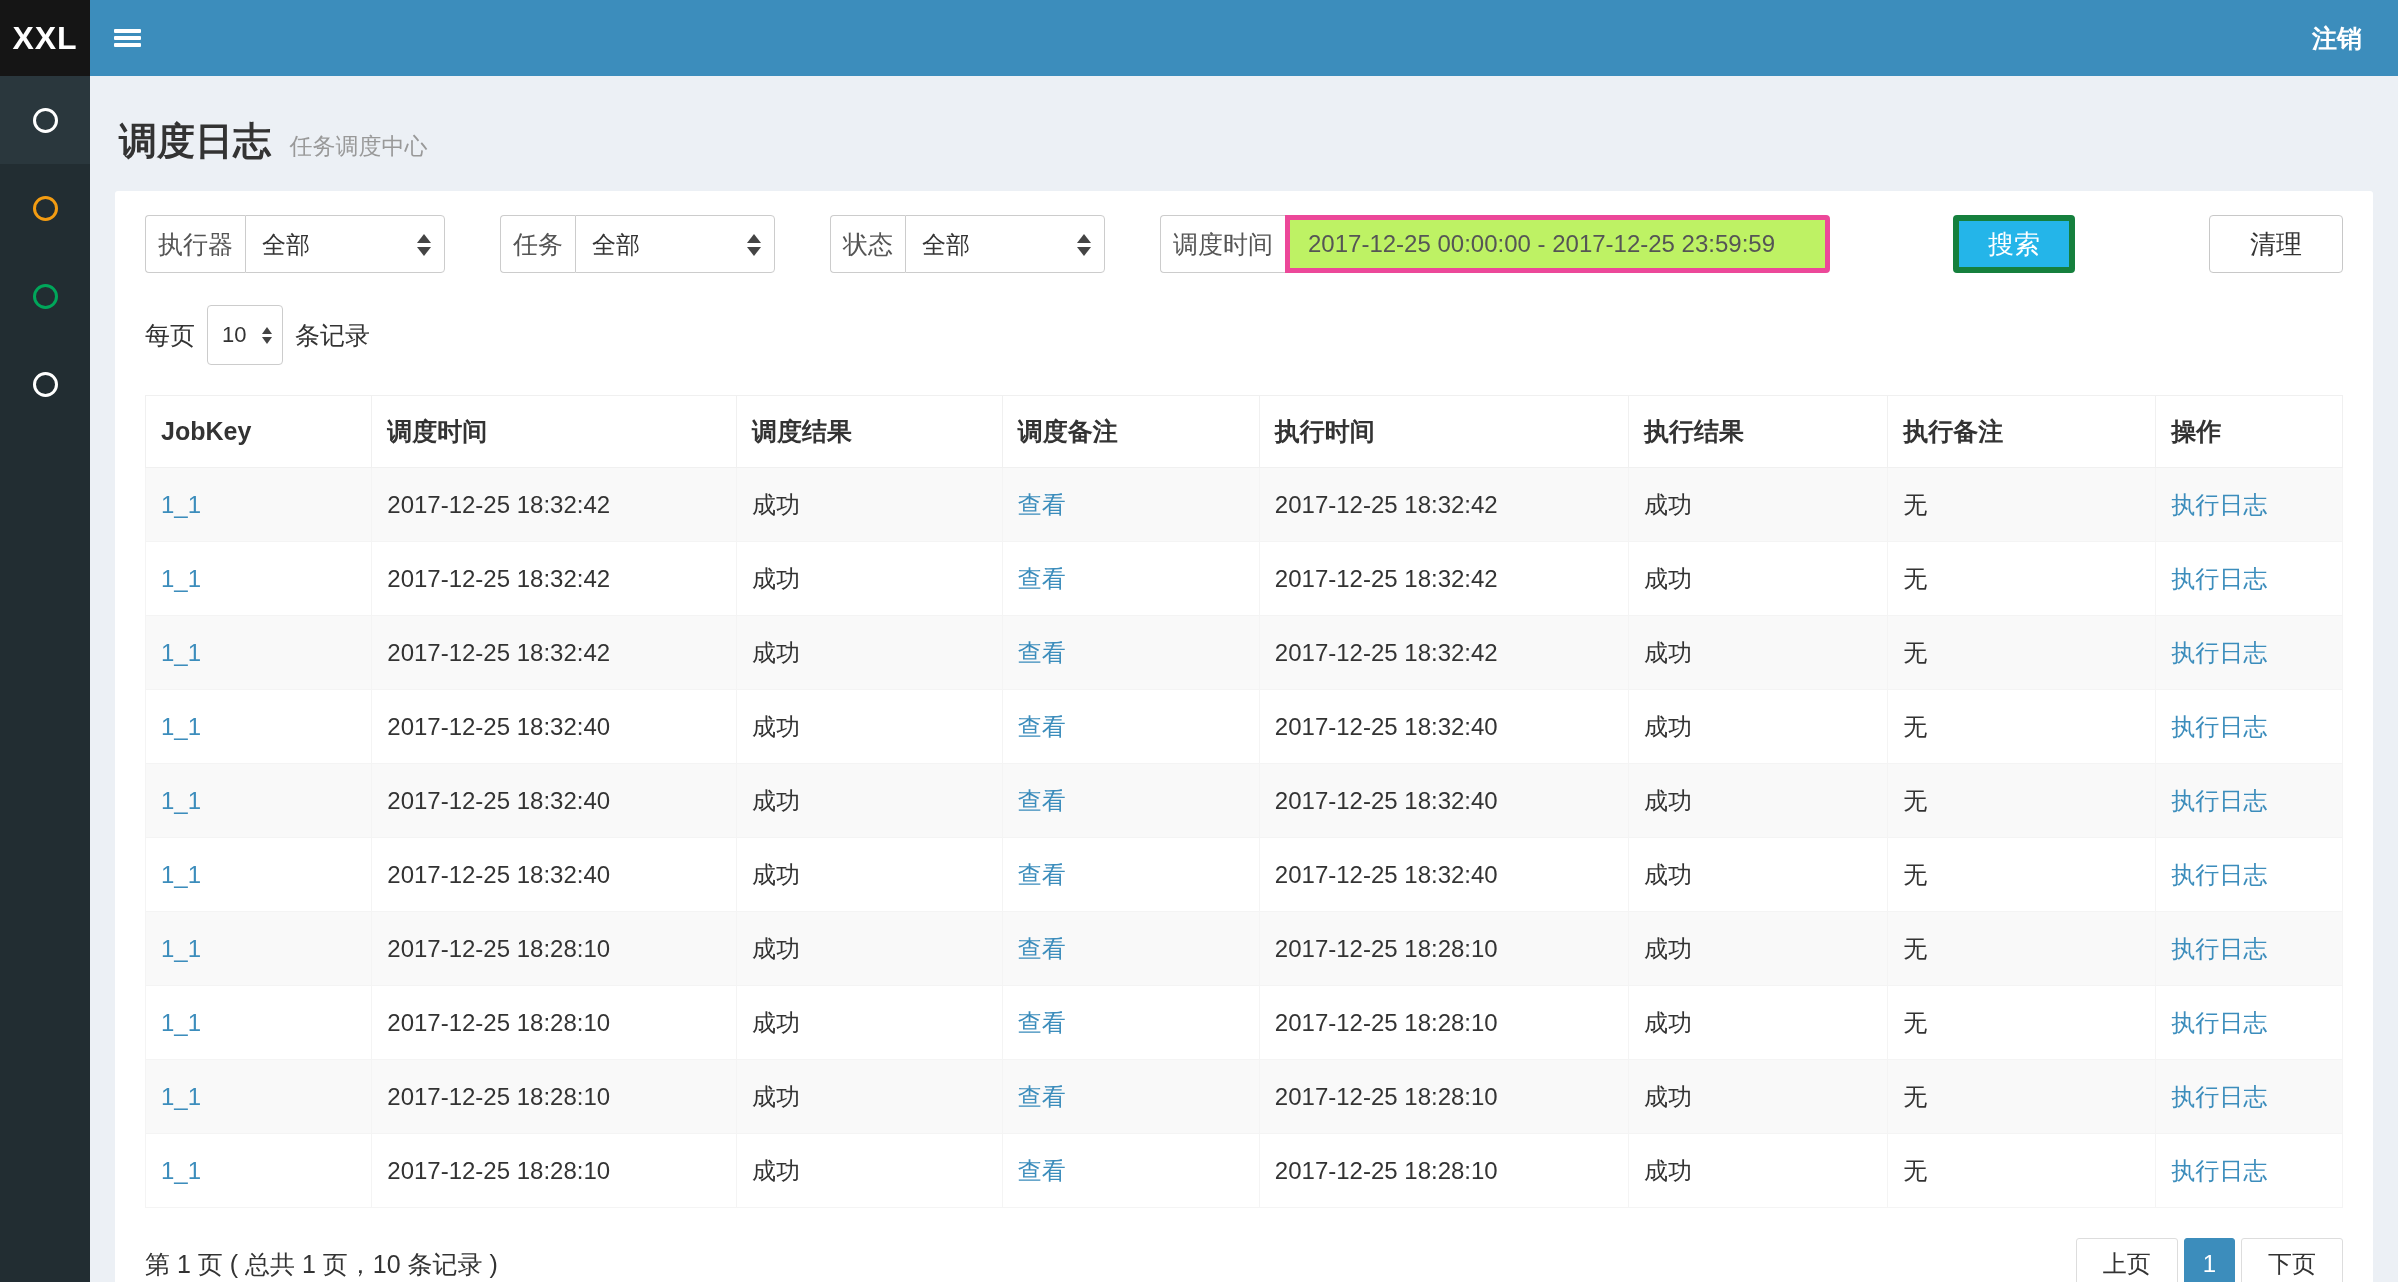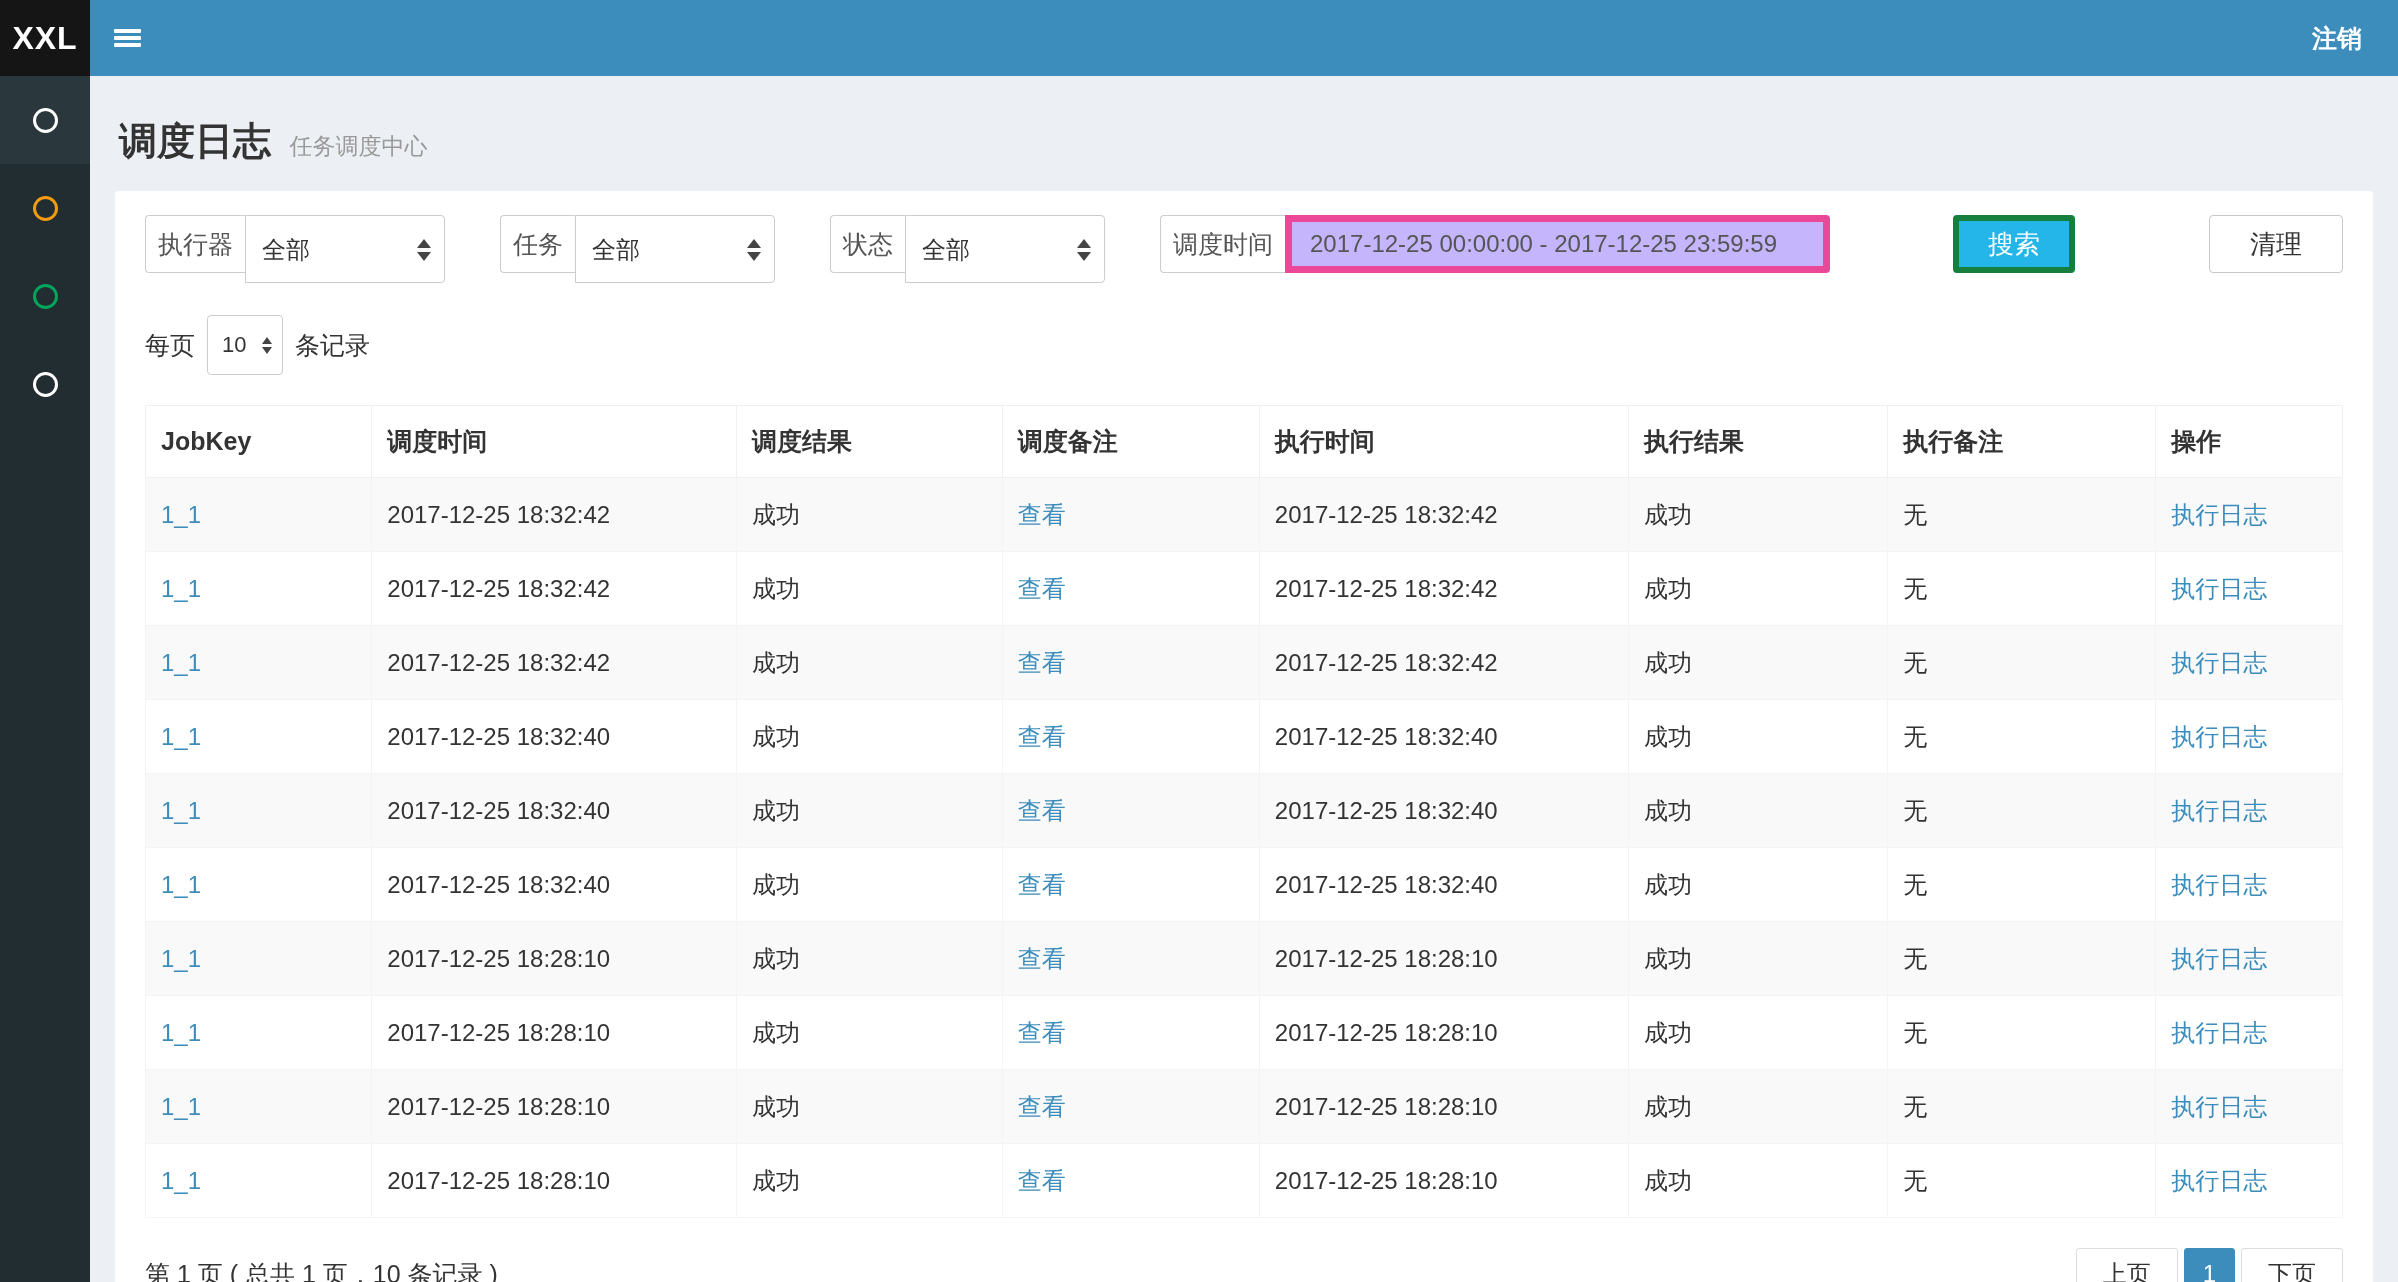--- a/index.html
+++ b/index.html
@@ -58,30 +58,30 @@
 
   
   .filter-row { display:flex; align-items:stretch; }
   .input-group { display:flex; margin-right:55px; }
   .addon {
     display:flex; align-items:center; padding:0 12px; height:58px;
     font-size:25px; color:#555; background:#fff;
     border:1px solid #ccc; border-right:none; border-radius:4px 0 0 4px; white-space:nowrap;
   }
   .select-box {
-    min-width:200px; height:68px; display:flex; align-items:center; justify-content:space-between;
+    min-width:200px; height:58px; display:flex; align-items:center; justify-content:space-between;
     padding:1px 13px 0 16px; font-size:24px; color:#333; background:#fff;
     border:1px solid #ccc; border-radius:0 4px 4px 0; cursor:pointer;
   }
   .select-arrows { display:flex; flex-direction:column; align-items:center; margin-left:14px; }
   .arr-up { width:0; height:0; border-left:7px solid transparent; border-right:7px solid transparent; border-bottom:9px solid #444; margin-bottom:4px; }
   .arr-down { width:0; height:0; border-left:7px solid transparent; border-right:7px solid transparent; border-top:9px solid #444; }
 
   .time-input {
-    width:545px; height:58px; background:#c4b5fd; border:7px solid #ec4899;
+    width:545px; height:58px; background:#bef264; border:5px solid #ec4899;
     border-radius:0 4px 4px 0; padding:0 18px; font-size:24px; color:#555;
     font-family:inherit; outline:none;
   }
 
   .btn-search {
     margin-left:68px; padding:0 29px; height:58px; font-size:26px; font-family:inherit;
     color:#fff; background:#24b5e9; border:6px solid #15803d; border-radius:4px; cursor:pointer;
   }
   .btn-clear {
     margin-left:auto; padding:0 40px; height:58px; font-size:26px; font-family:inherit;

